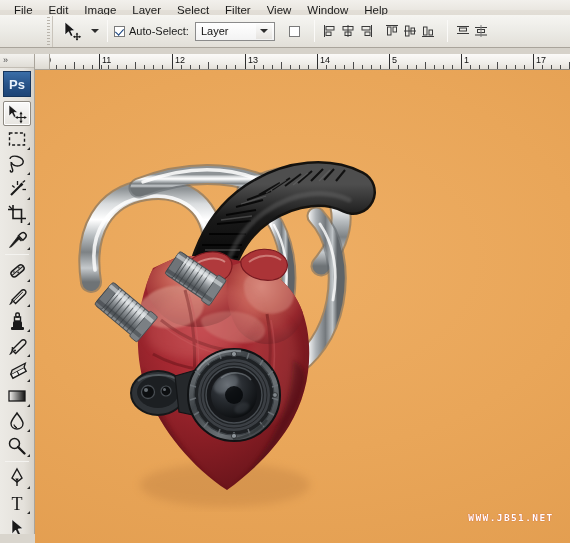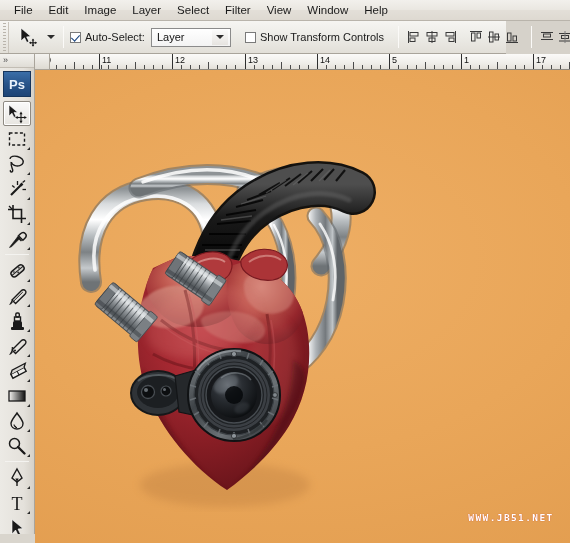--- a/index.html
+++ b/index.html
@@ -28,25 +28,25 @@
     font-size: 11.5px;
     color: #1a1a1a;
     padding: 2px 8px 3px 8px;
     line-height: 14px;
     white-space: nowrap;
     cursor: default;
   }
 
   
   .optionsbar {
-    position: absolute; left: 0; top: 21px;
-    width: 506px; height: 33px;
+    position: absolute; left: 0; top: 15px;
+    width: 570px; height: 33px;
     background: linear-gradient(to bottom, #f6f5f2 0%, #ecebe6 50%, #e2dfd8 100%);
     border-bottom: 1px solid #a9a49b;
-    display: flex; align-items: center;
+    display: flex; align-items: center; padding-left: 44px;
   }
   .grip {
     width: 9px; height: 31px;
     background:
       repeating-linear-gradient(to bottom, #b9b4ab 0 1px, transparent 1px 3px);
     background-size: 3px 3px;
     background-position: 3px 4px;
     background-repeat: repeat-y;
     border-right: 1px solid #c9c4bb;
     flex: 0 0 auto;
@@ -298,21 +298,20 @@
       <div class="combo">
         <span class="val">Layer</span>
         <span class="arrow">
           <span class="caret-d"></span>
         </span>
       </div>
     </div>
 
     <div class="opt-group" style="margin-left:14px;">
       <span class="chk"></span>
-      <span class="opt-label">Show Transform Controls</span>
     </div>
 
     <div class="vsep" style="margin-left:14px;"></div>
 
     <div class="align-btn">
       <svg width="14" height="14" viewBox="0 0 14 14">
         <rect x="1" y="1" width="1" height="12" fill="#3a3a3a"></rect>
         <rect x="3" y="2.5" width="8" height="3.5" fill="none" stroke="#3a3a3a" stroke-width="1"></rect>
         <rect x="3" y="8" width="5" height="3.5" fill="none" stroke="#3a3a3a" stroke-width="1"></rect>
       </svg>

